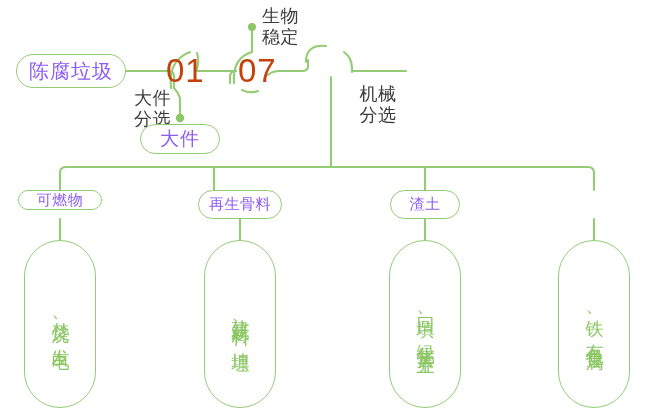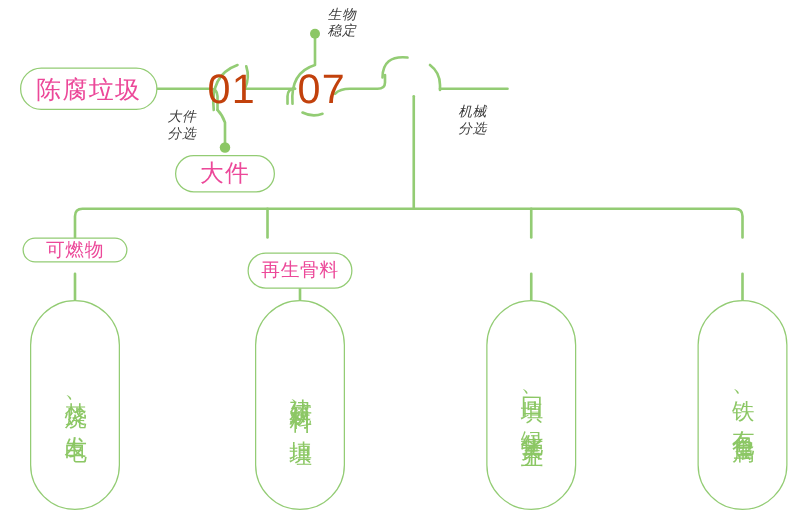--- a/index.html
+++ b/index.html
@@ -25,21 +25,21 @@
     height: 416px;
     pointer-events: none;
   }
 
   
   .pill {
     position: absolute;
     box-sizing: border-box;
     border: 1.6px solid #93CC74;
     border-radius: 999px;
-    color: #ec4899;
+    color: #8b5cf6;
     display: flex;
     align-items: center;
     justify-content: center;
     background: #ffffff;
     white-space: nowrap;
     letter-spacing: 1px;
     font-weight: 400;
   }
   .pill-source { font-size: 20px; }
   .pill-bulky  { font-size: 19px; }
@@ -53,27 +53,26 @@
     font-weight: 300;
     letter-spacing: 1px;
     line-height: 1;
     background: transparent;
   }
 
   
   .annot {
     position: absolute;
     color: #3C3C3C;
-    font-size: 11px;
+    font-size: 18px;
     line-height: 1.18;
     font-weight: 500;
     letter-spacing: 0.5px;
     white-space: pre-line;
     text-align: left;
-    font-style: italic;
   }
 
   
   .outbox {
     position: absolute;
     box-sizing: border-box;
     border: 1.5px solid #93CC74;
     border-radius: 42px;
     background: #ffffff;
     display: flex;
@@ -154,22 +153,25 @@
   <div class="annot" style="left:355px; top:84px; width:46px;text-align:center;">机械
 分选</div>
 
   <div class="pill pill-bulky" style="left:140px; top:124px; width:80px; height:30px;">
     <span>大件</span>
   </div>
 
   <div class="pill pill-cat" style="left:18px; top:190px; width:84px; height:20px;">
     <span>可燃物</span>
   </div>
-  <div class="pill pill-cat" style="left:198px; top:202px; width:84px; height:29px;">
+  <div class="pill pill-cat" style="left:198px; top:190px; width:84px; height:29px;">
     <span>再生骨料</span>
+  </div>
+  <div class="pill pill-cat" style="left:390px; top:190px; width:70px; height:29px;">
+    <span>渣土</span>
   </div>
 
   <div class="outbox" style="left:24px; top:240px; width:72px; height:168px;">
     <span class="vtext">焚烧、发电</span>
   </div>
   <div class="outbox" style="left:204px; top:240px; width:72px; height:168px;">
     <span class="vtext">建筑材料、填埋</span>
   </div>
   <div class="outbox" style="left:389px; top:240px; width:72px; height:168px;">
     <span class="vtext">回填、绿化营养土</span>

